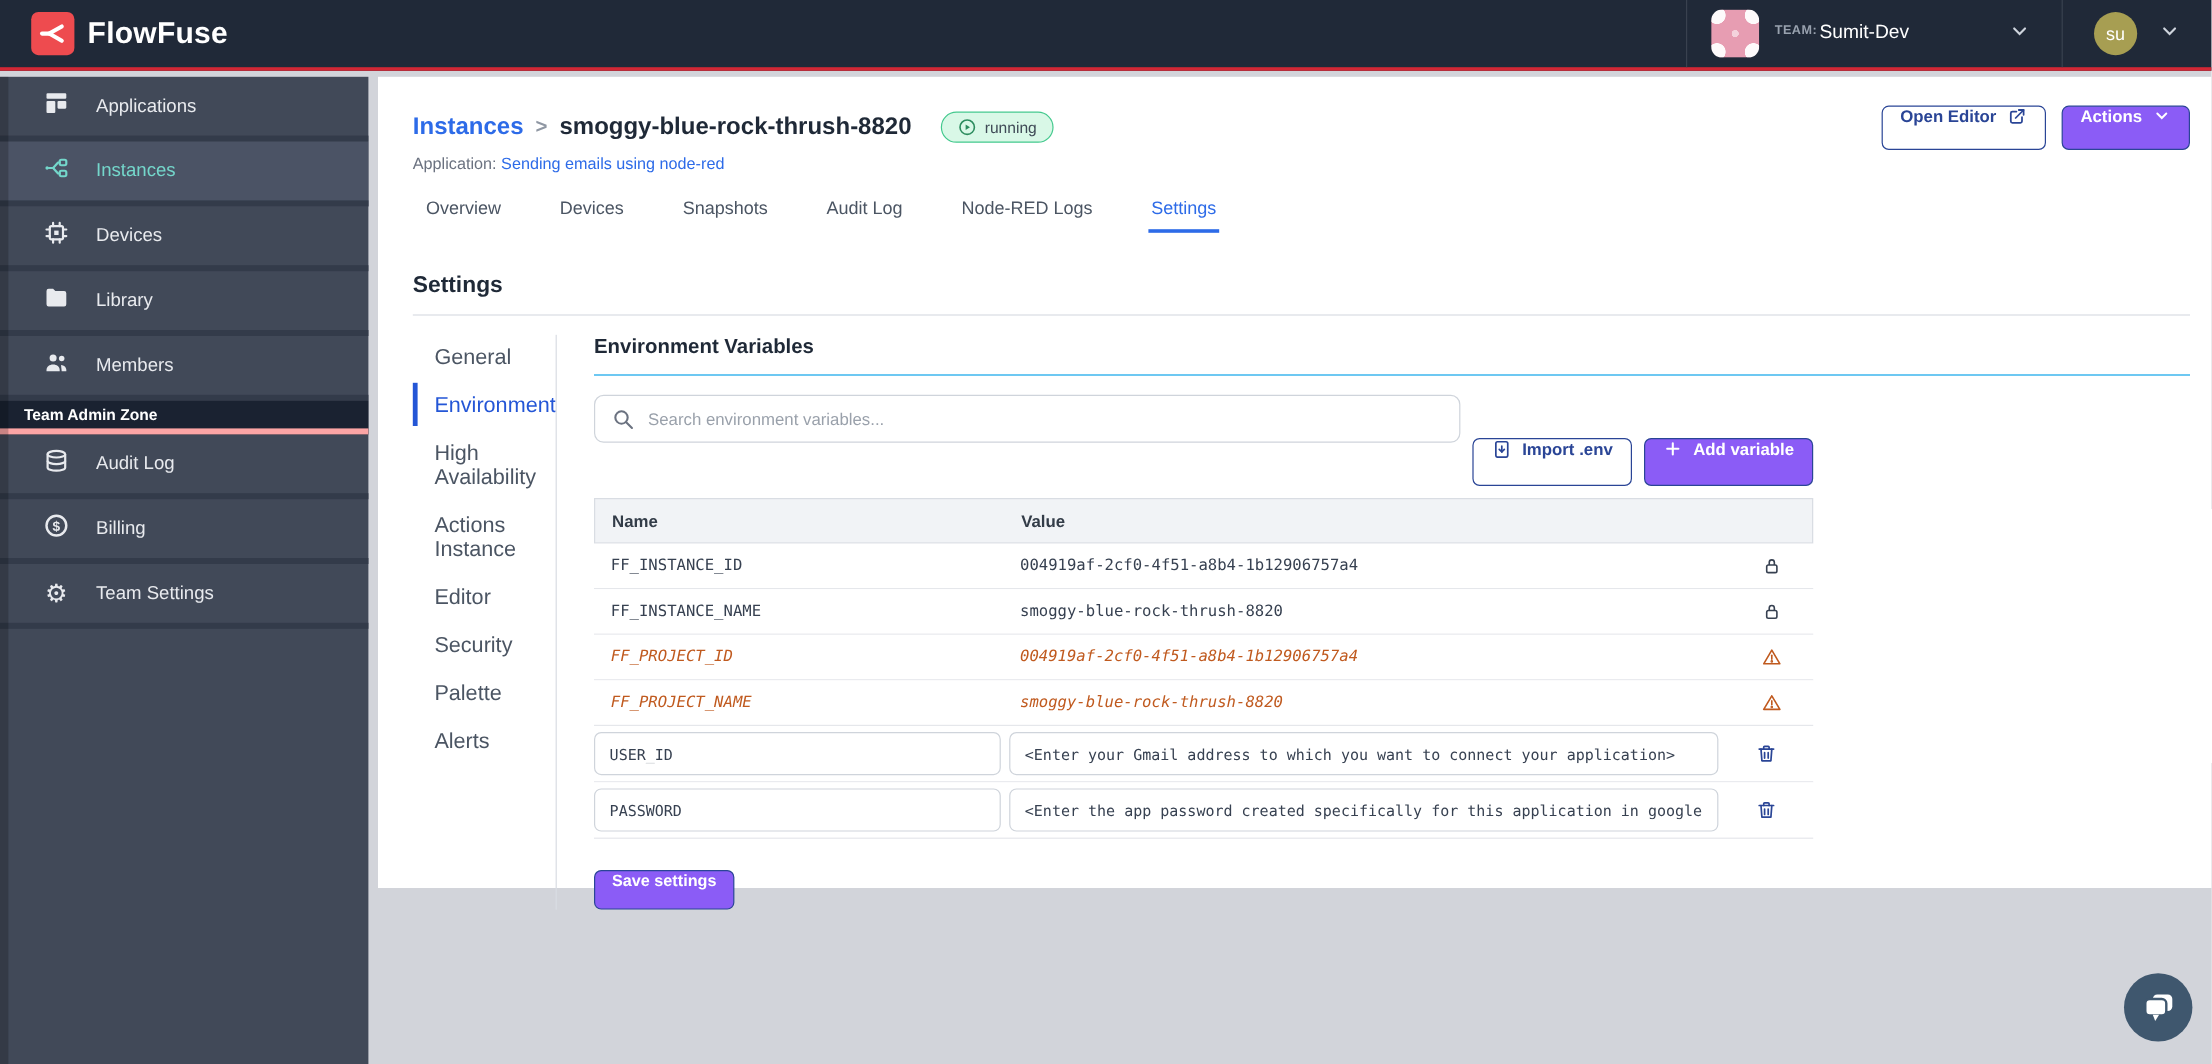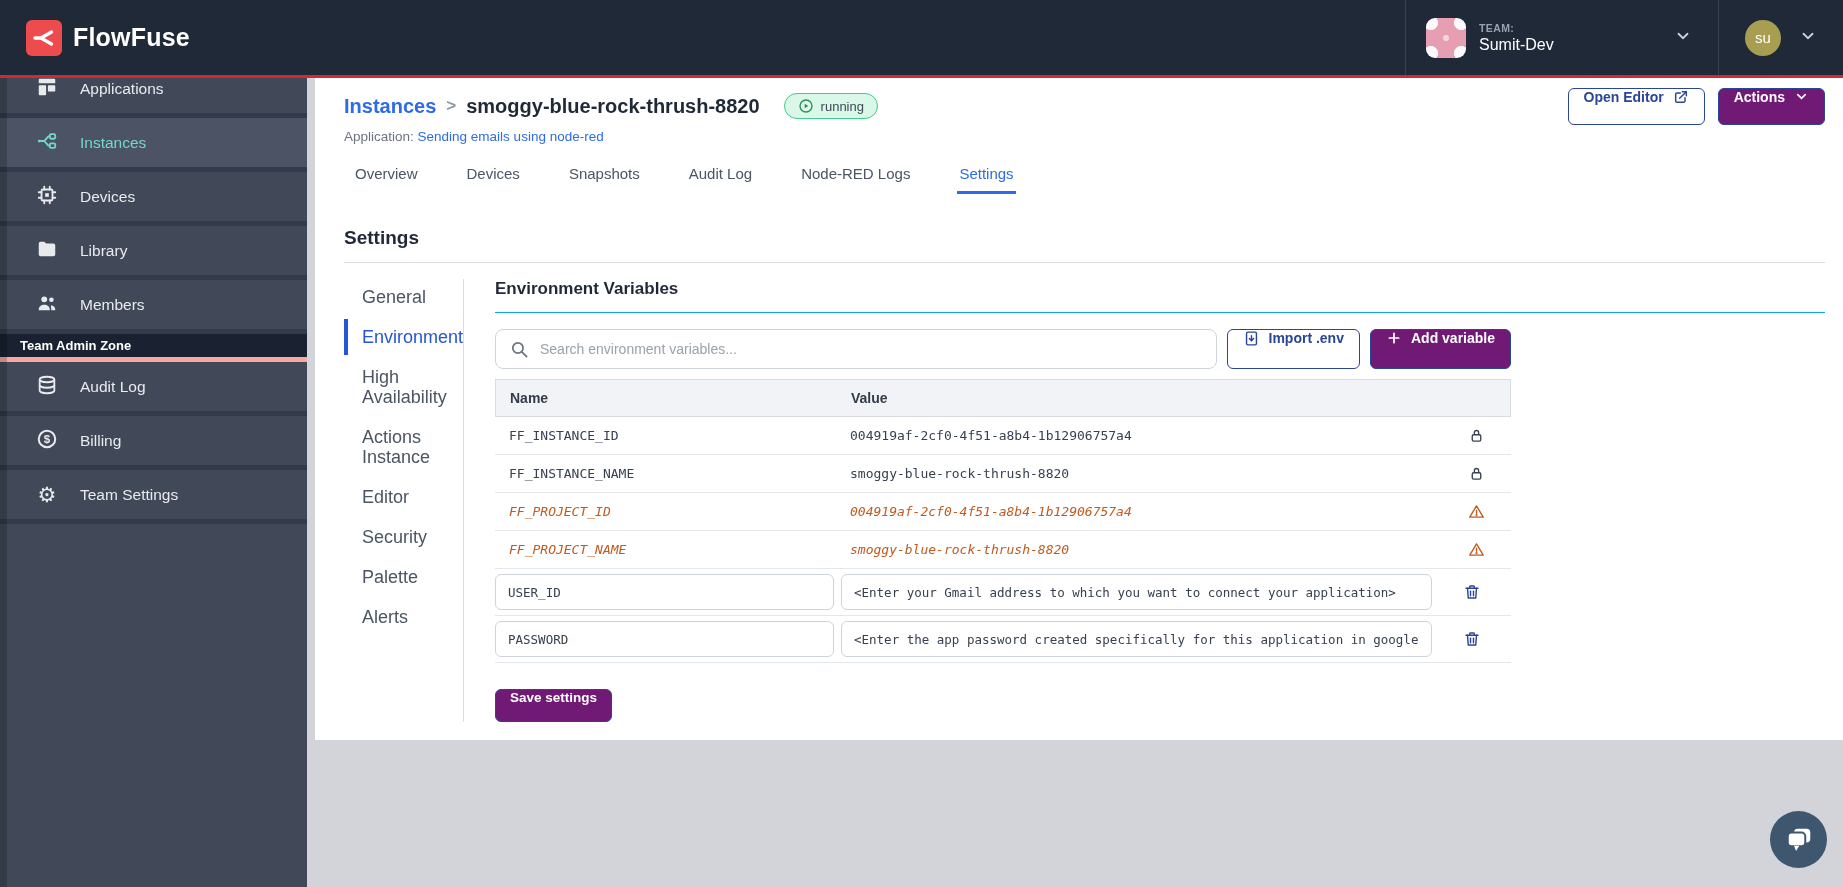--- a/index.html
+++ b/index.html
@@ -1,36 +1,36 @@
 <!DOCTYPE html>
 <html><head>
 <meta charset="utf-8">
 <style>
   * { margin:0; padding:0; box-sizing:border-box; }
   html,body { width:1843px; height:887px; overflow:hidden; }
   body { font-family:"Liberation Sans", sans-serif; background:#d2d4da; position:relative; color:#1f2937; }
 
   
-  .topbar { position:absolute; top:0; left:0; right:0; height:78px; background:#202938;
+  .topbar { position:absolute; top:0; left:0; right:0; height:59px; background:#202938;
             border-bottom:3px solid #d22735; display:flex; align-items:center; justify-content:space-between; z-index:10; }
   .brand { display:flex; align-items:center; gap:11px; padding-left:26px; }
   .logo { width:36px; height:36px; border-radius:6px; background:#ee4b4f; display:grid; place-items:center; }
   .brand-name { color:#fff; font-size:25px; font-weight:700; letter-spacing:.2px; }
   .topbar-right { display:flex; align-items:stretch; height:100%; }
   .tb-divider { width:1px; background:#39414f; }
   .team-select { display:flex; align-items:center; gap:13px; padding:0 26px 0 20px; width:312px; cursor:pointer; }
   .team-avatar { width:40px; height:40px; border-radius:9px; flex:none;
      background-color:#e79db2;
      background-image:
        radial-gradient(circle at 12% 12%, rgba(255,255,255,.95) 0 14%, transparent 15%),
        radial-gradient(circle at 88% 12%, rgba(255,255,255,.95) 0 14%, transparent 15%),
        radial-gradient(circle at 12% 88%, rgba(255,255,255,.95) 0 14%, transparent 15%),
        radial-gradient(circle at 88% 88%, rgba(255,255,255,.95) 0 14%, transparent 15%),
        radial-gradient(circle at 50% 50%, rgba(255,255,255,.55) 0 10%, transparent 11%); }
-  .team-text { display:flex; flex-direction:column; gap:2px; flex:1; }
+  .team-text { display:flex; flex-direction:row; gap:2px; flex:1; }
   .team-label { font-size:10.5px; font-weight:700; color:#98a1ae; letter-spacing:.4px; }
   .team-name { font-size:16px; color:#fff; }
   .chev { color:#cdd3dc; }
   .user-select { display:flex; align-items:center; gap:18px; padding:0 26px; cursor:pointer; }
   .user-avatar { width:36px; height:36px; border-radius:50%; background:#a79e52; color:#fff;
                  font-size:15px; display:grid; place-items:center; }
 
   
   .sidebar { position:absolute; top:64px; left:0; bottom:0; width:307px; background:#414958; }
   .sidebar-edge { position:absolute; left:0; top:0; bottom:0; width:7px; background:rgba(0,0,0,.2); z-index:2; }
@@ -49,21 +49,21 @@
   .page-header { padding-top:26px; }
   .breadcrumb-row { display:flex; align-items:center; position:relative; height:32px; }
   .crumb-root { color:#2d6be8; font-size:20px; font-weight:700; cursor:pointer; }
   .crumb-sep { color:#8f97a3; font-size:17px; margin:0 10px; font-weight:700; }
   .crumb-title { color:#1f2937; font-size:20px; font-weight:700; }
   .badge-running { margin-left:24px; display:flex; align-items:center; gap:7px; border:1.5px solid #44c98e;
                    background:#d9f8e7; color:#3f4a56; border-radius:999px; padding:4px 13px; font-size:13px;justify-content:flex-end; }
   .hdr-buttons { position:absolute; right:0; top:-2px; display:flex; gap:13px; }
   .btn { border-radius:6px; font-weight:700; font-size:14px; display:flex; align-items:flex-start; gap:9px;
          padding:0 15px; height:37px; cursor:pointer; border:1.5px solid #2a4596; background:#fff; color:#2a4596; }
-  .btn.navy { background:#701a75; color:#fff; }
+  .btn.navy { background:#8b5cf6; color:#fff; }
   .app-line { margin-top:7px; font-size:13.5px; color:#6b7280; }
   .app-link { color:#2d6be8; cursor:pointer; }
 
   .tabs { margin-top:21px; display:flex; gap:45px; margin-left:9px; font-size:15px; color:#4b5563; }
   .tab { padding:0 2px 9px 2px; border-bottom:3px solid transparent; cursor:pointer; }
   .tab.active { color:#2d6be8; border-bottom-color:#2d6be8; }
 
   .h2 { margin-top:33px; font-size:19px; font-weight:700; color:#1f2937; }
   .hr { margin-top:13px; border-top:1px solid #d9dde3; }
 
@@ -74,21 +74,21 @@
   .divider-v { width:1px; background:#d9dde3; }
 
   .env { flex:1; padding-left:31px; }
   .h3 { font-size:17px; font-weight:700; color:#1f2937; padding-bottom:13px; border-bottom:1px solid #0ea5e9; }
 
   .search-row { display:flex; gap:10px; margin-top:16px; width:1016px; }
   .search-box { flex:1; display:flex; align-items:center; gap:11px; border:1px solid #cfd4db; border-radius:8px;
                 padding:0 14px; height:40px; background:#fff; }
   .search-box input { border:none; outline:none; flex:1; font-size:14px; color:#374151; background:transparent; }
   .search-box input::placeholder { color:#9aa1ab; }
-  .search-row .btn { height:40px; }
+  .search-row .btn { height:40px;margin-top:36px; }
 
   .env-table { width:1016px; margin-top:10px; font-family:"DejaVu Sans Mono", monospace; font-size:13px; color:#374151; }
   .thead { display:flex; background:#f1f3f6; border:1px solid #d9dde3; height:38px; align-items:center;
            font-family:"Liberation Sans", sans-serif; font-size:14px; color:#333c48; font-weight:600; }
   .col-name { width:345px; padding-left:14px; }
   .col-value { flex:1; padding-left:10px; }
   .col-icon { width:70px; display:flex; justify-content:center; }
   .trow { display:flex; align-items:center; min-height:38px; border-bottom:1px solid #e5e7eb; background:#fff; }
   .trow.deprecated { color:#c05a1f; font-style:italic; }
   .trow.editable { padding:5px 0; }

